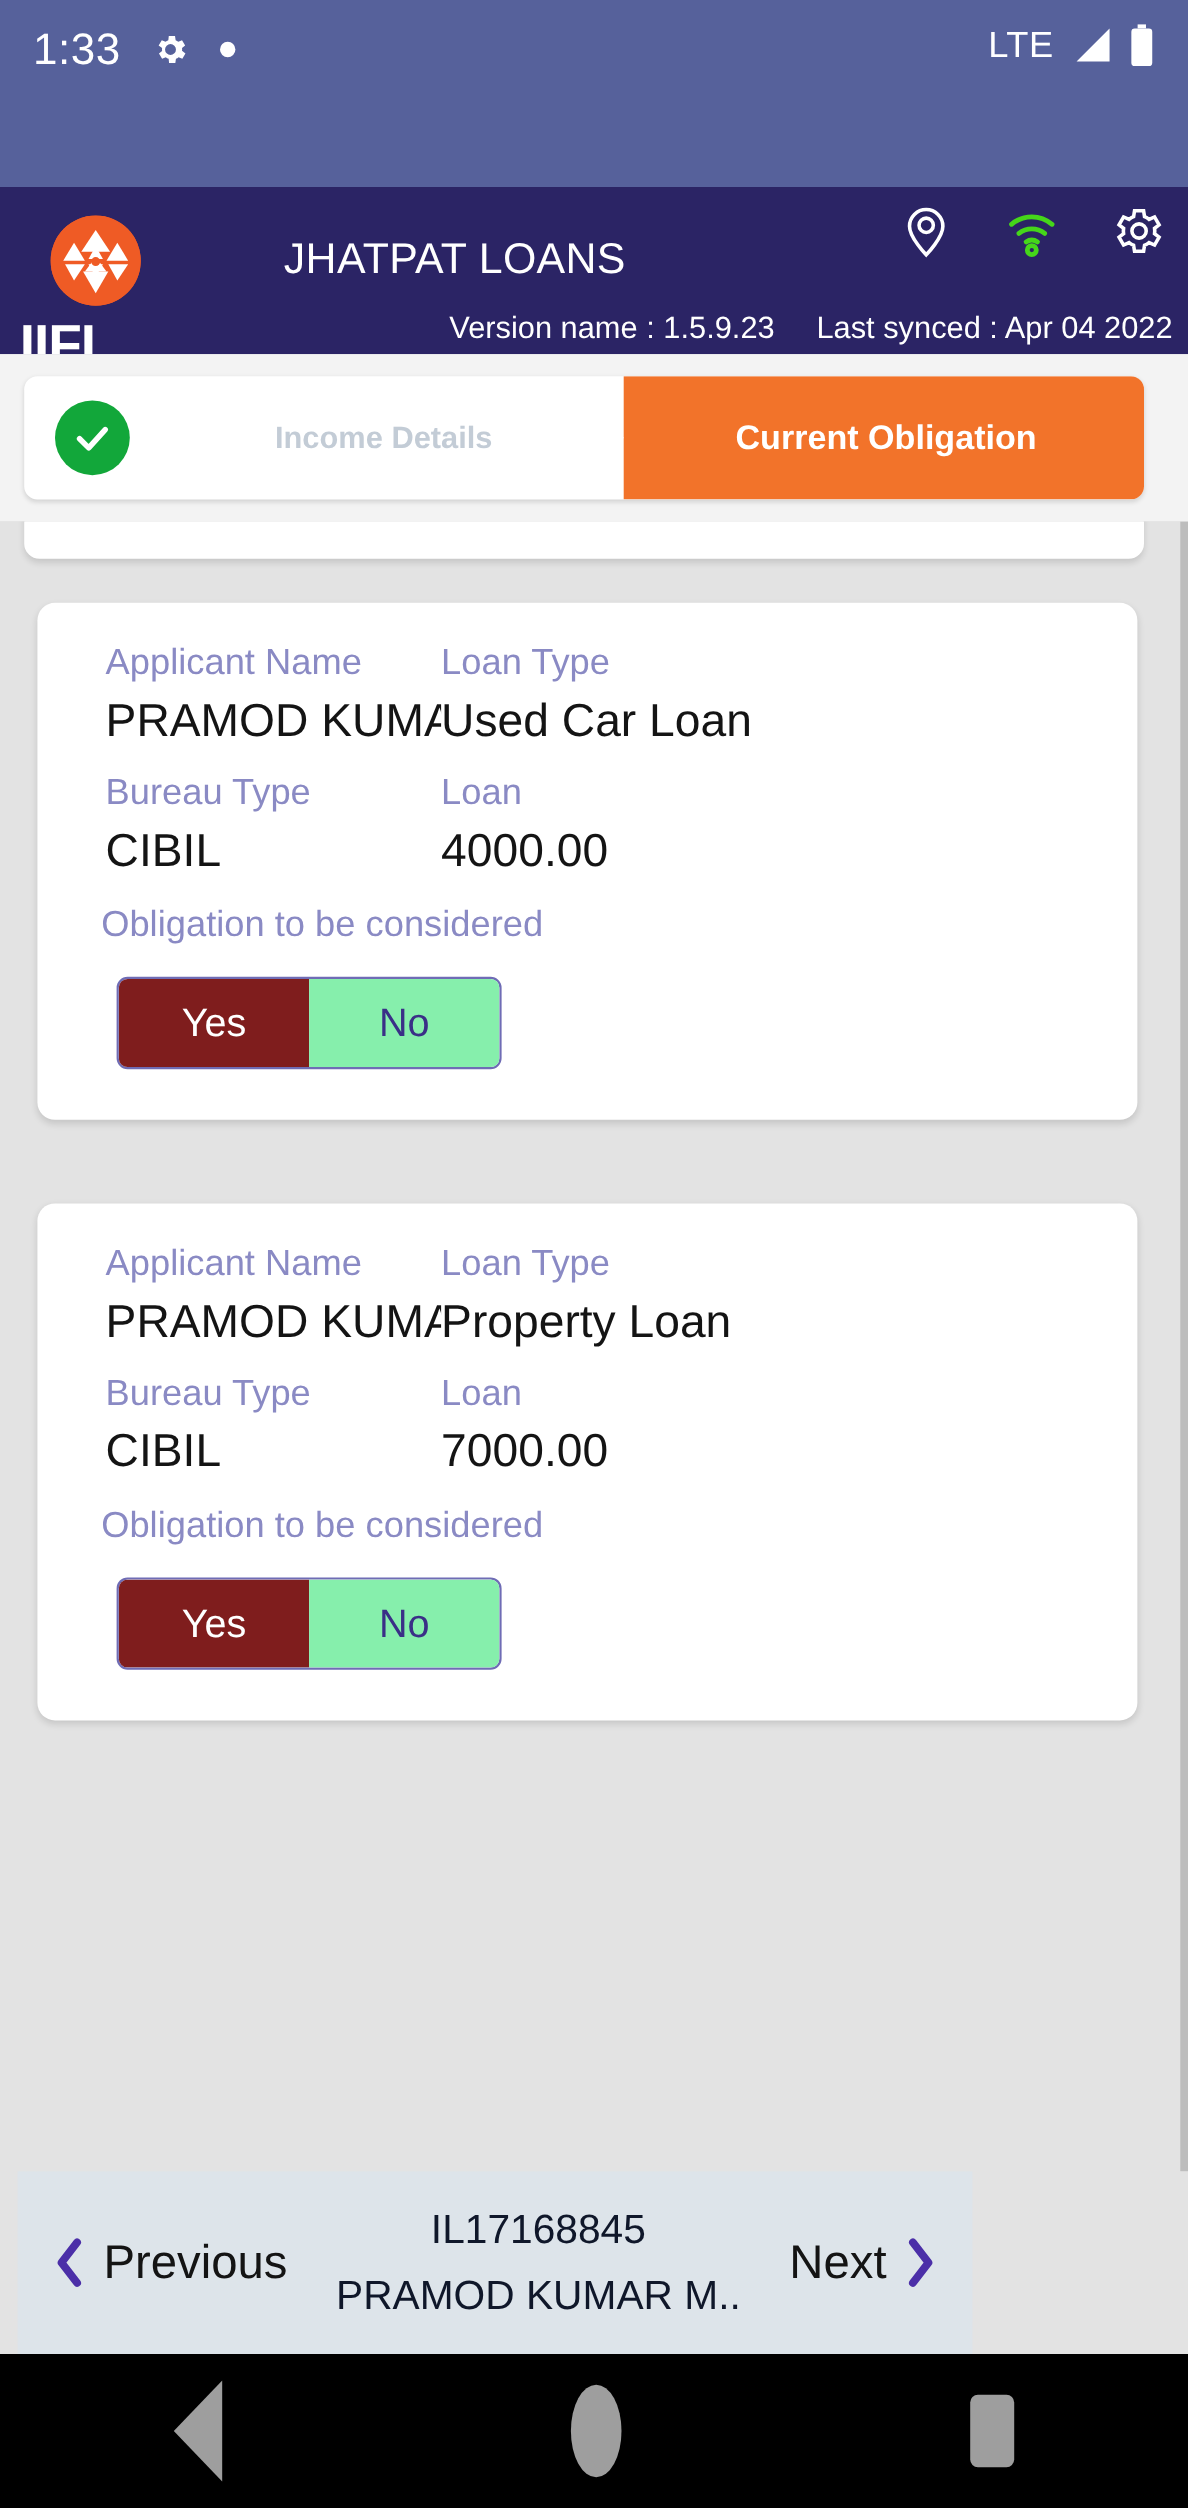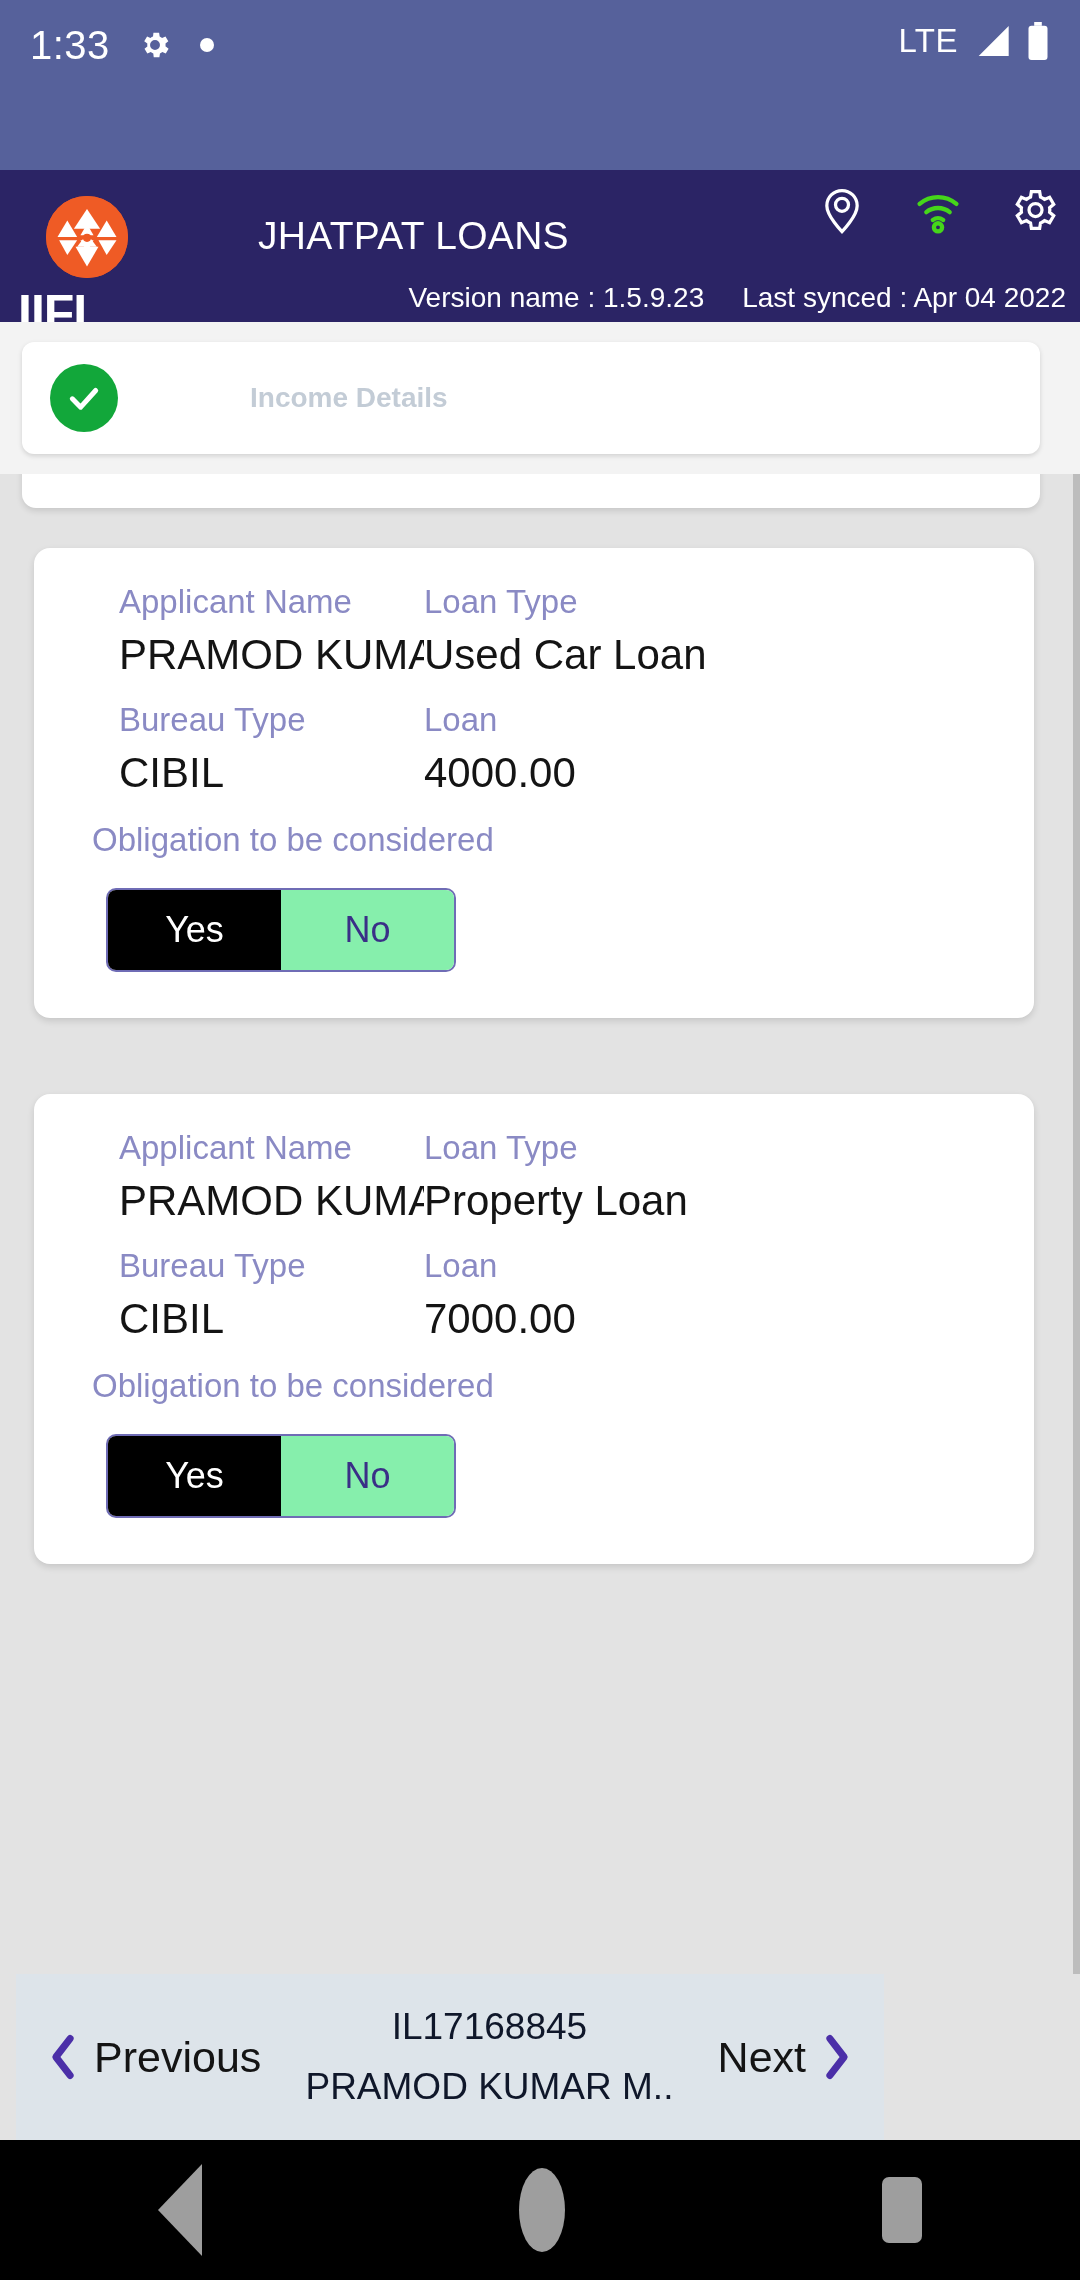--- a/index.html
+++ b/index.html
@@ -212,21 +212,20 @@
     border-radius: 16px;
     box-shadow: 0 3px 7px rgba(0,0,0,0.13);
   }
   #card-0 { top: 74px;  height: 470px; }
   #card-1 { top: 620px; height: 470px; }
 
   .field-row {
     position: absolute;
     left: 0; right: 12px;
     display: flex;
-    margin-left: 23px;
   }
   .field {
     display: flex;
     flex-direction: column;
   }
   .f-col-a { width: 305px; margin-left: 62px; }
   .f-col-b { width: 560px; }
   .f-label {
     color: #8a8ac4;
     font-size: 33px;
@@ -259,21 +258,21 @@
     overflow: hidden;
     background: #ffffff;
   }
   .tg-opt {
     flex: 1;
     display: flex;
     align-items: center;
     justify-content: center;
     font-size: 36px;
   }
-  .tg-opt.on  { background: #000000; color: #ffffff; text-align: right; }
+  .tg-opt.on  { background: #7f1d1d; color: #ffffff; text-align: right; }
   .tg-opt.off { background: #86efac; color: #3a2f87; }
 
   
   .scrollbar {
     position: absolute;
     top: 0; right: 0;
     width: 7px;
     height: 100%;
     background: #bdbdbd;
   }
@@ -424,20 +423,23 @@
   <div class="step-area">
     <div class="stepper">
       <div class="step-done">
         <span class="check-circle">
           <svg viewBox="0 0 24 24" width="40" height="40">
             <path fill="none" stroke="#ffffff" stroke-width="3" stroke-linecap="round" stroke-linejoin="round" d="M5 12.5l5 5 9-10"></path>
           </svg>
         </span>
         <span class="step-done-label">Income Details</span>
       </div>
+      <div class="step-active">
+        <span class="step-active-label">Current Obligation</span>
+      </div>
     </div>
   </div>
 
   <div class="scroll">
 
     <div class="card-sliver"></div>
 
     <div class="card" id="card-0">
       <div class="field-row" style="top:34px;">
         <div class="field f-col-a">

